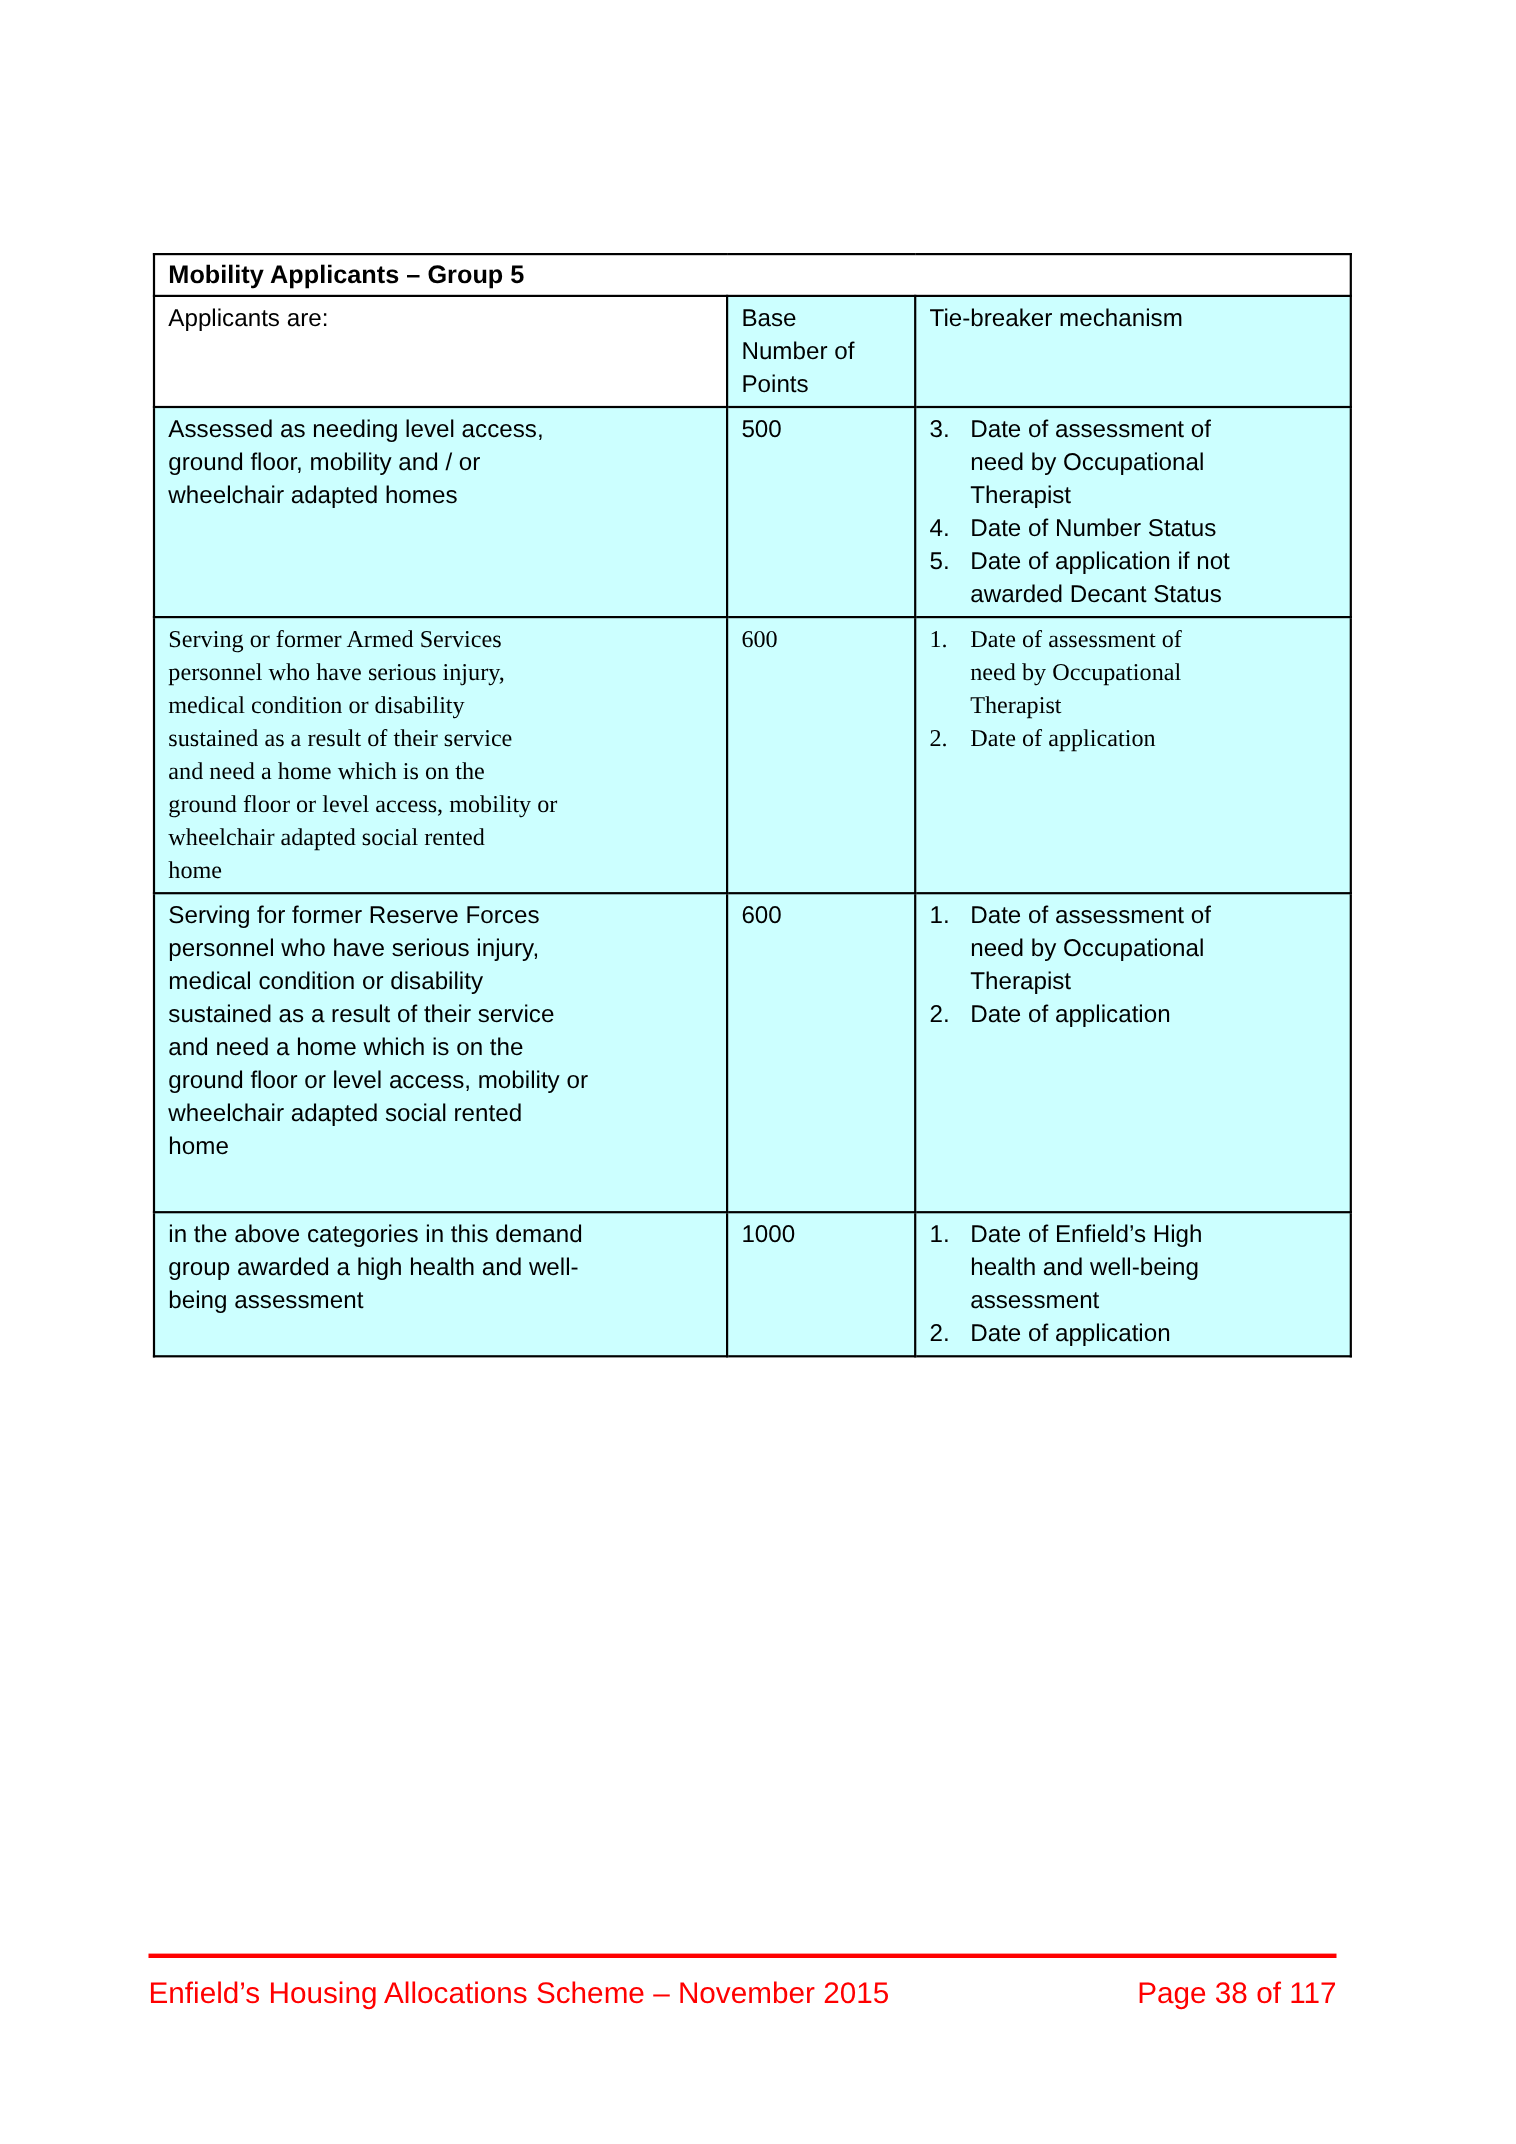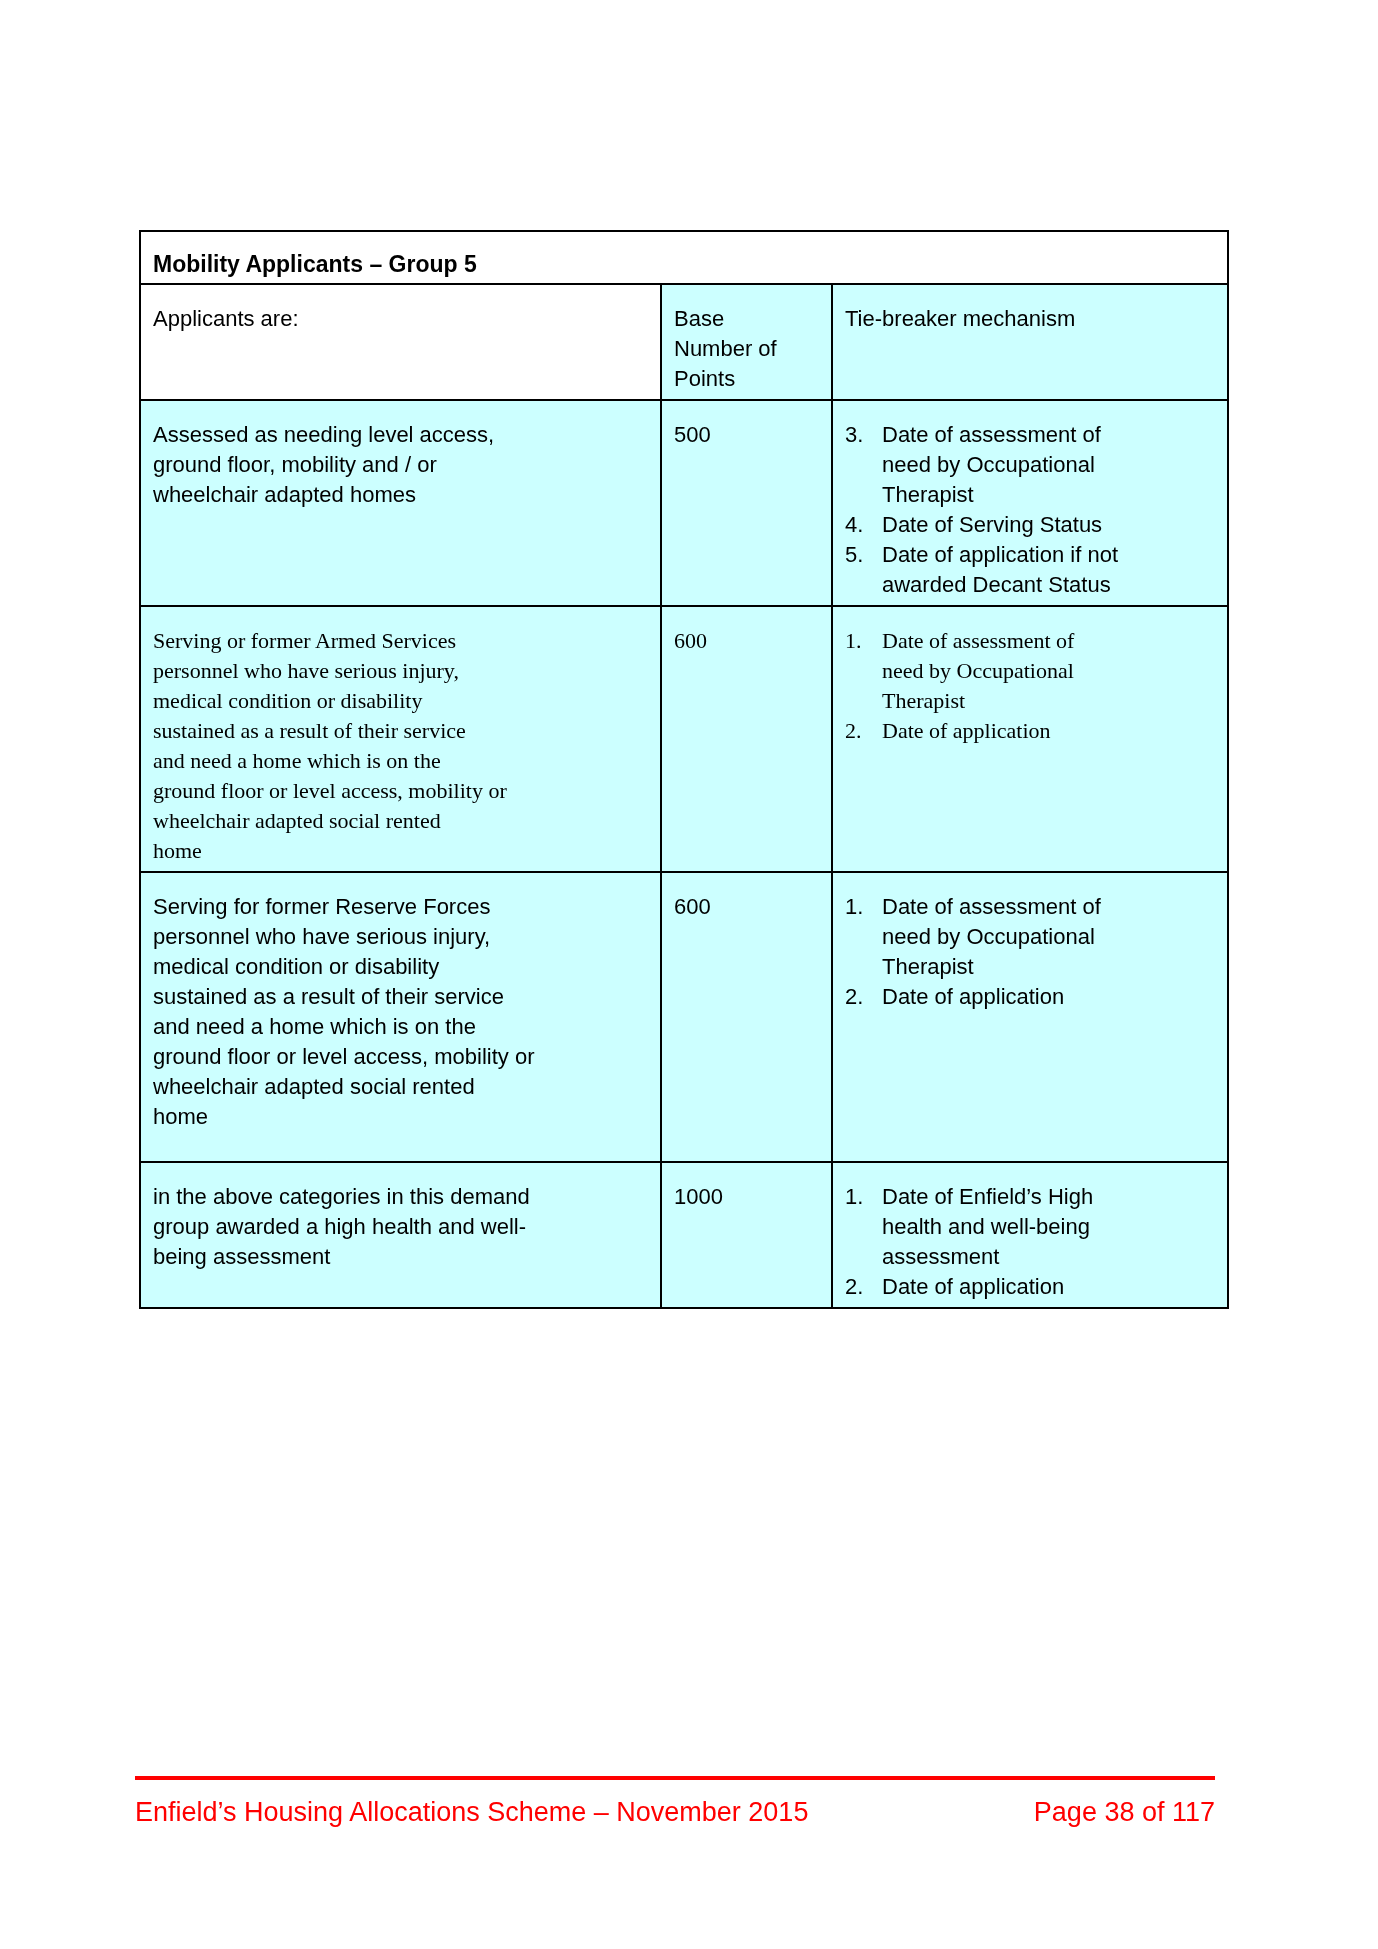--- a/index.html
+++ b/index.html
@@ -28,21 +28,21 @@
     top: 230px;
     width: 1088px;
     border-collapse: collapse;
     table-layout: fixed;
     font-size: 22px;
     line-height: 30px;
   }
   table.alloc td {
     border: 2px solid var(--table-border);
     vertical-align: top;
-    padding: 19px 10px 5px 12px;
+    padding: 4px 10px 5px 12px;
   }
   td.title-cell {
     background: var(--page-background);
     font-weight: bold;
     font-size: 23px;
     padding: 2px 10px 3px 12px;
     line-height: 27px;
     height: 33px;
   }
   tr.header-row { height: 97px; }
@@ -115,21 +115,21 @@
       <td>
         <div class="tb-list">
           <div class="tb-item">
             <span class="tb-num">3.</span>
             <span class="tb-text">Date of assessment of
 need by Occupational
 Therapist</span>
           </div>
           <div class="tb-item">
             <span class="tb-num">4.</span>
-            <span class="tb-text">Date of Serving Status</span>
+            <span class="tb-text">Date of Number Status</span>
           </div>
           <div class="tb-item">
             <span class="tb-num">5.</span>
             <span class="tb-text">Date of application if not
 awarded Decant Status</span>
           </div>
         </div>
       </td>
     </tr>
 

